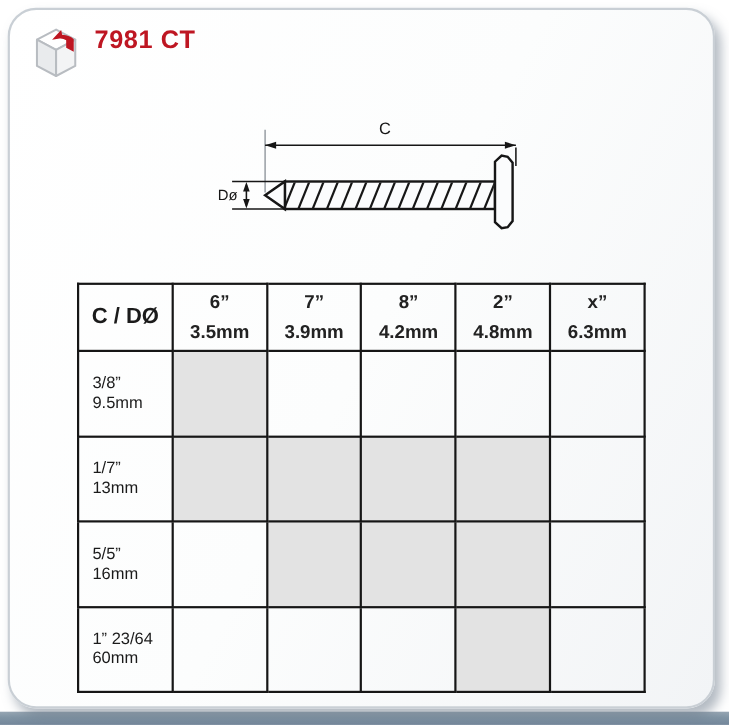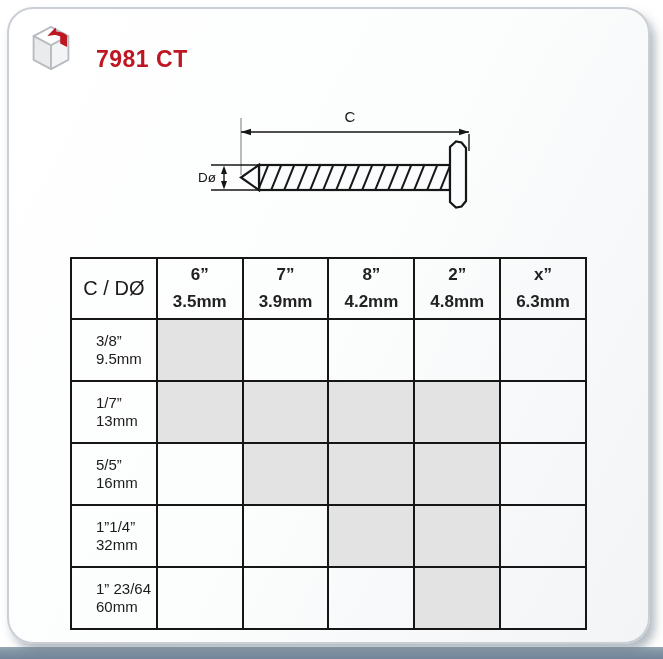--- a/index.html
+++ b/index.html
@@ -15,44 +15,44 @@
     background:linear-gradient(180deg,#97a6b3 0%, var(--edge,#8094a4) 45%, #73869a 100%);
   }
   
   .card{
     position:absolute;left:7px;top:7px;width:643px;height:637px;box-sizing:border-box;
     background:linear-gradient(118deg,#ffffff 0%,#fcfdfd 50%,#f2f4f6 100%);
     border:2px solid #c9cfd5;border-radius:26px;
     box-shadow:5px 7px 10px rgba(105,120,135,.5);
   }
   
-  .brand{position:absolute;left:20px;top:14px;display:flex;align-items:flex-end;gap:23px;}
+  .brand{position:absolute;left:20px;top:14px;display:flex;align-items:flex-start;gap:13px;}
   .brand .logo{width:44px;height:50px;display:block;}
   .page-title{
     margin:0;font-size:23px;font-weight:700;letter-spacing:.5px;
     color:var(--accent,#be1622);
   }
   
   .diagram{position:absolute;left:171px;top:89px;width:314px;height:132px;}
   .diagram .dim{stroke:#161616;stroke-width:1.4;fill:none;}
   .diagram .ext-gray{stroke:#9aa0a6;stroke-width:1.4;}
   .diagram .outline{stroke:#161616;stroke-width:2.2;fill:#fbfcfd;stroke-linejoin:miter;}
   .diagram .hl{stroke:#161616;stroke-width:2;}
   .diagram .arrow{fill:#161616;stroke:none;}
   .diagram text{fill:#161616;font-family:"Liberation Sans",sans-serif;}
   
   .table-wrap{position:absolute;left:61px;top:248px;width:517px;height:373px;}
   table.size-table{width:100%;height:100%;border-collapse:collapse;table-layout:fixed;}
   .size-table th,.size-table td{border:2px solid #161616;padding:0;vertical-align:middle;}
   .size-table thead tr{height:59px;}
-  th.corner{font-size:20px;font-weight:400;text-align:center;margin-left:44px;}
+  th.corner{font-size:20px;font-weight:700;text-align:center;margin-left:44px;}
   th.colhead{font-weight:600;}
   .hc{display:flex;flex-direction:column;justify-content:space-between;height:47px;padding:6px 0;}
   .hc span{display:block;text-align:center;font-size:17px;font-weight:600;color:#222;}
-  td.rowhead{padding-left:24px;}
+  td.rowhead{padding-left:12px;}
   td.rowhead .inch{display:inline-block;min-width:56px;font-size:15px;}
   td.rowhead .mmv{display:inline-block;font-size:15px;}
   td.size-cell{background:transparent;}
   td.size-cell.shaded{background:var(--shade,#e3e3e3);}
 </style>
 </head>
 <body>
 
 <div class="next-page-edge"></div>
 
@@ -167,28 +167,20 @@
           </tr>
           <tr>
             <td class="rowhead"><span class="inch">5/5”</span><span class="mmv">16mm</span></td>
             <td class="size-cell"></td>
             <td class="size-cell shaded"></td>
             <td class="size-cell shaded"></td>
             <td class="size-cell shaded"></td>
             <td class="size-cell"></td>
           </tr>
           <tr>
-            <td class="rowhead"><span class="inch">1”1/4”</span><span class="mmv">32mm</span></td>
-            <td class="size-cell"></td>
-            <td class="size-cell"></td>
-            <td class="size-cell shaded"></td>
-            <td class="size-cell shaded"></td>
-            <td class="size-cell"></td>
-          </tr>
-          <tr>
             <td class="rowhead"><span class="inch">1” 23/64</span><span class="mmv">60mm</span></td>
             <td class="size-cell"></td>
             <td class="size-cell"></td>
             <td class="size-cell"></td>
             <td class="size-cell shaded"></td>
             <td class="size-cell"></td>
           </tr>
         </tbody>
     </table>
   </div>

